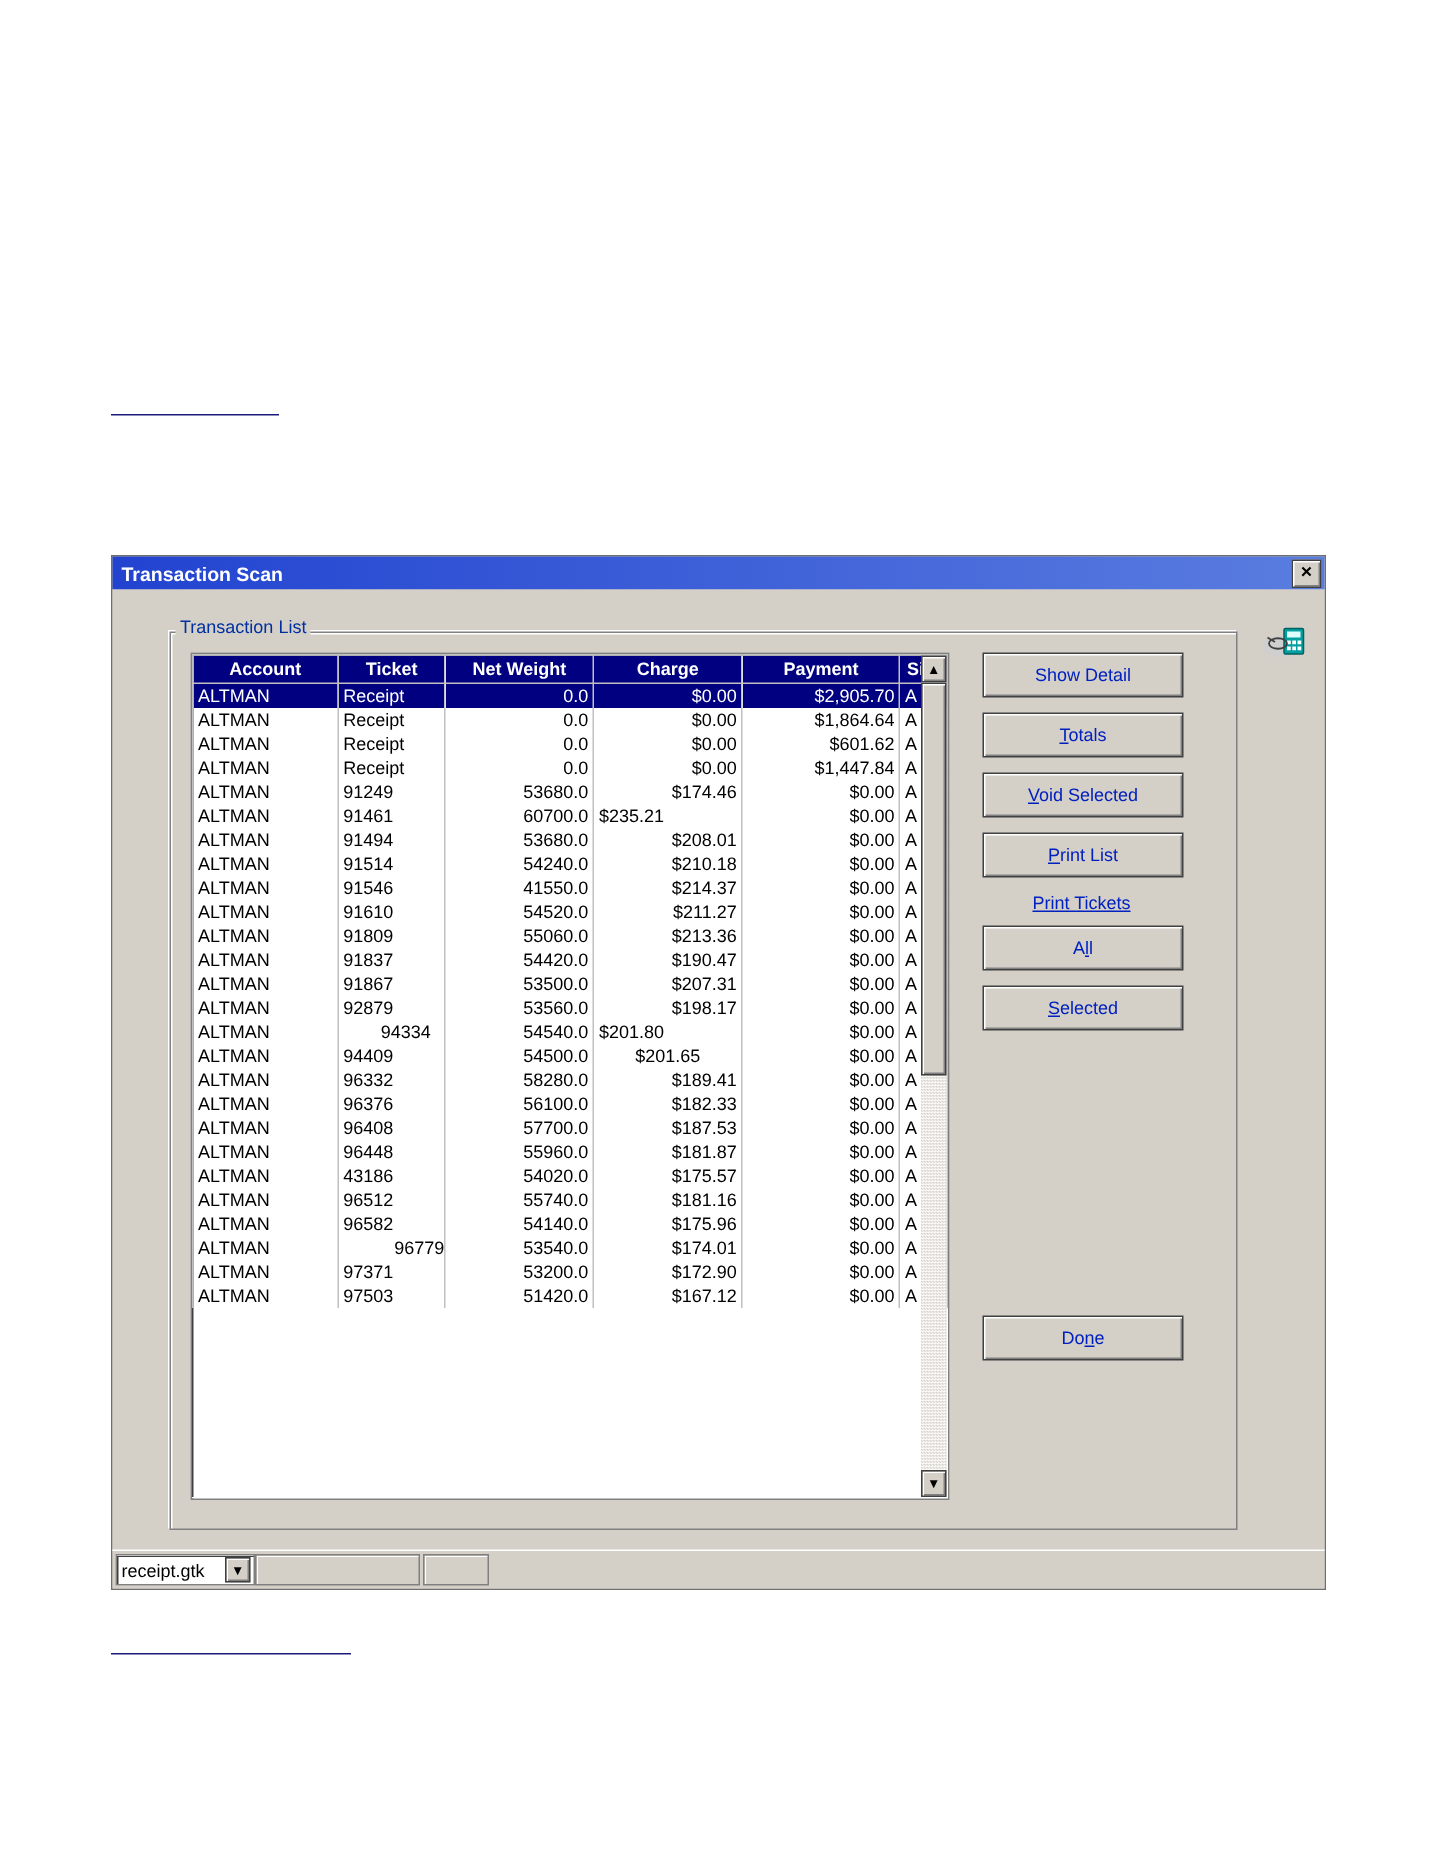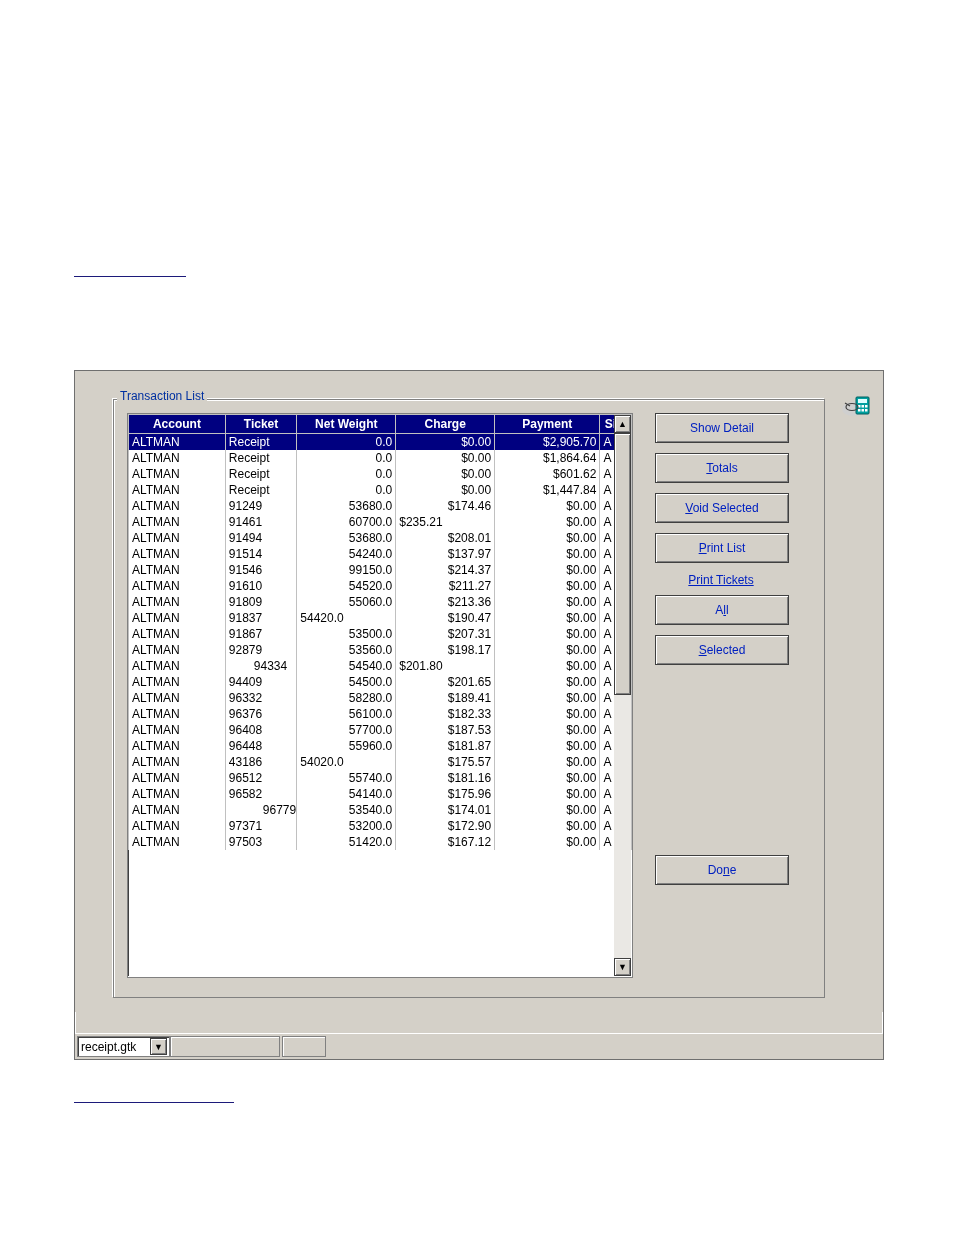--- a/index.html
+++ b/index.html
@@ -273,20 +273,26 @@
 </style>
 </head>
 <body>
 
 <div class="stage">
 
   <div class="hr hr-top"></div>
 
   <div class="window">
 
+    <div class="titlebar">
+      <span>Transaction Scan</span>
+      <div class="close-btn">
+        <span>×</span>
+      </div>
+    </div>
 
     <div class="client">
 
       <div class="calc-icon">
         <svg viewBox="0 0 30 22">
           <ellipse cx="12" cy="14" rx="11" ry="7" fill="#cfcfcf"></ellipse>
           <rect x="15" y="2" width="13" height="17" rx="1" fill="#00a0a0" stroke="#006060"></rect>
           <rect x="17" y="4" width="9" height="4" fill="#dfffff"></rect>
           <rect x="17" y="10" width="2.5" height="2.5" fill="#fff"></rect>
           <rect x="20.5" y="10" width="2.5" height="2.5" fill="#fff"></rect>
@@ -377,28 +383,28 @@
                   <td class="col-ticket" style="text-align: left;">91494</td>
                   <td class="col-netwt" style="text-align: right;">53680.0</td>
                   <td class="col-charge" style="text-align: right;">$208.01</td>
                   <td class="col-payment" style="text-align: right;">$0.00</td>
                   <td class="col-site" style="text-align: left;">A</td>
                 </tr>
                 <tr>
                   <td class="col-account" style="text-align: left;">ALTMAN</td>
                   <td class="col-ticket" style="text-align: left;">91514</td>
                   <td class="col-netwt" style="text-align: right;">54240.0</td>
-                  <td class="col-charge" style="text-align: right;">$137.97</td>
+                  <td class="col-charge" style="text-align: right;">$210.18</td>
                   <td class="col-payment" style="text-align: right;">$0.00</td>
                   <td class="col-site" style="text-align: left;">A</td>
                 </tr>
                 <tr>
                   <td class="col-account" style="text-align: left;">ALTMAN</td>
                   <td class="col-ticket" style="text-align: left;">91546</td>
-                  <td class="col-netwt" style="text-align: right;">99150.0</td>
+                  <td class="col-netwt" style="text-align: right;">41550.0</td>
                   <td class="col-charge" style="text-align: right;">$214.37</td>
                   <td class="col-payment" style="text-align: right;">$0.00</td>
                   <td class="col-site" style="text-align: left;">A</td>
                 </tr>
                 <tr>
                   <td class="col-account" style="text-align: left;">ALTMAN</td>
                   <td class="col-ticket" style="text-align: left;">91610</td>
                   <td class="col-netwt" style="text-align: right;">54520.0</td>
                   <td class="col-charge" style="text-align: right;">$211.27</td>
                   <td class="col-payment" style="text-align: right;">$0.00</td>
@@ -408,21 +414,21 @@
                   <td class="col-account" style="text-align: left;">ALTMAN</td>
                   <td class="col-ticket" style="text-align: left;">91809</td>
                   <td class="col-netwt" style="text-align: right;">55060.0</td>
                   <td class="col-charge" style="text-align: right;">$213.36</td>
                   <td class="col-payment" style="text-align: right;">$0.00</td>
                   <td class="col-site" style="text-align: left;">A</td>
                 </tr>
                 <tr>
                   <td class="col-account" style="text-align: left;">ALTMAN</td>
                   <td class="col-ticket" style="text-align: left;">91837</td>
-                  <td class="col-netwt" style="text-align: left;">54420.0</td>
+                  <td class="col-netwt" style="text-align: right;">54420.0</td>
                   <td class="col-charge" style="text-align: right;">$190.47</td>
                   <td class="col-payment" style="text-align: right;">$0.00</td>
                   <td class="col-site" style="text-align: left;">A</td>
                 </tr>
                 <tr>
                   <td class="col-account" style="text-align: left;">ALTMAN</td>
                   <td class="col-ticket" style="text-align: left;">91867</td>
                   <td class="col-netwt" style="text-align: right;">53500.0</td>
                   <td class="col-charge" style="text-align: right;">$207.31</td>
                   <td class="col-payment" style="text-align: right;">$0.00</td>
@@ -441,21 +447,21 @@
                   <td class="col-ticket" style="text-align: left; padding-left: 28px;">94334</td>
                   <td class="col-netwt" style="text-align: right;">54540.0</td>
                   <td class="col-charge" style="text-align: left;">$201.80</td>
                   <td class="col-payment" style="text-align: right;">$0.00</td>
                   <td class="col-site" style="text-align: left;">A</td>
                 </tr>
                 <tr>
                   <td class="col-account" style="text-align: left;">ALTMAN</td>
                   <td class="col-ticket" style="text-align: left;">94409</td>
                   <td class="col-netwt" style="text-align: right;">54500.0</td>
-                  <td class="col-charge" style="text-align: right;">$201.65</td>
+                  <td class="col-charge" style="text-align: center;">$201.65</td>
                   <td class="col-payment" style="text-align: right;">$0.00</td>
                   <td class="col-site" style="text-align: left;">A</td>
                 </tr>
                 <tr>
                   <td class="col-account" style="text-align: left;">ALTMAN</td>
                   <td class="col-ticket" style="text-align: left;">96332</td>
                   <td class="col-netwt" style="text-align: right;">58280.0</td>
                   <td class="col-charge" style="text-align: right;">$189.41</td>
                   <td class="col-payment" style="text-align: right;">$0.00</td>
                   <td class="col-site" style="text-align: left;">A</td>
@@ -480,21 +486,21 @@
                   <td class="col-account" style="text-align: left;">ALTMAN</td>
                   <td class="col-ticket" style="text-align: left;">96448</td>
                   <td class="col-netwt" style="text-align: right;">55960.0</td>
                   <td class="col-charge" style="text-align: right;">$181.87</td>
                   <td class="col-payment" style="text-align: right;">$0.00</td>
                   <td class="col-site" style="text-align: left;">A</td>
                 </tr>
                 <tr>
                   <td class="col-account" style="text-align: left;">ALTMAN</td>
                   <td class="col-ticket" style="text-align: left;">43186</td>
-                  <td class="col-netwt" style="text-align: left;">54020.0</td>
+                  <td class="col-netwt" style="text-align: right;">54020.0</td>
                   <td class="col-charge" style="text-align: right;">$175.57</td>
                   <td class="col-payment" style="text-align: right;">$0.00</td>
                   <td class="col-site" style="text-align: left;">A</td>
                 </tr>
                 <tr>
                   <td class="col-account" style="text-align: left;">ALTMAN</td>
                   <td class="col-ticket" style="text-align: left;">96512</td>
                   <td class="col-netwt" style="text-align: right;">55740.0</td>
                   <td class="col-charge" style="text-align: right;">$181.16</td>
                   <td class="col-payment" style="text-align: right;">$0.00</td>

